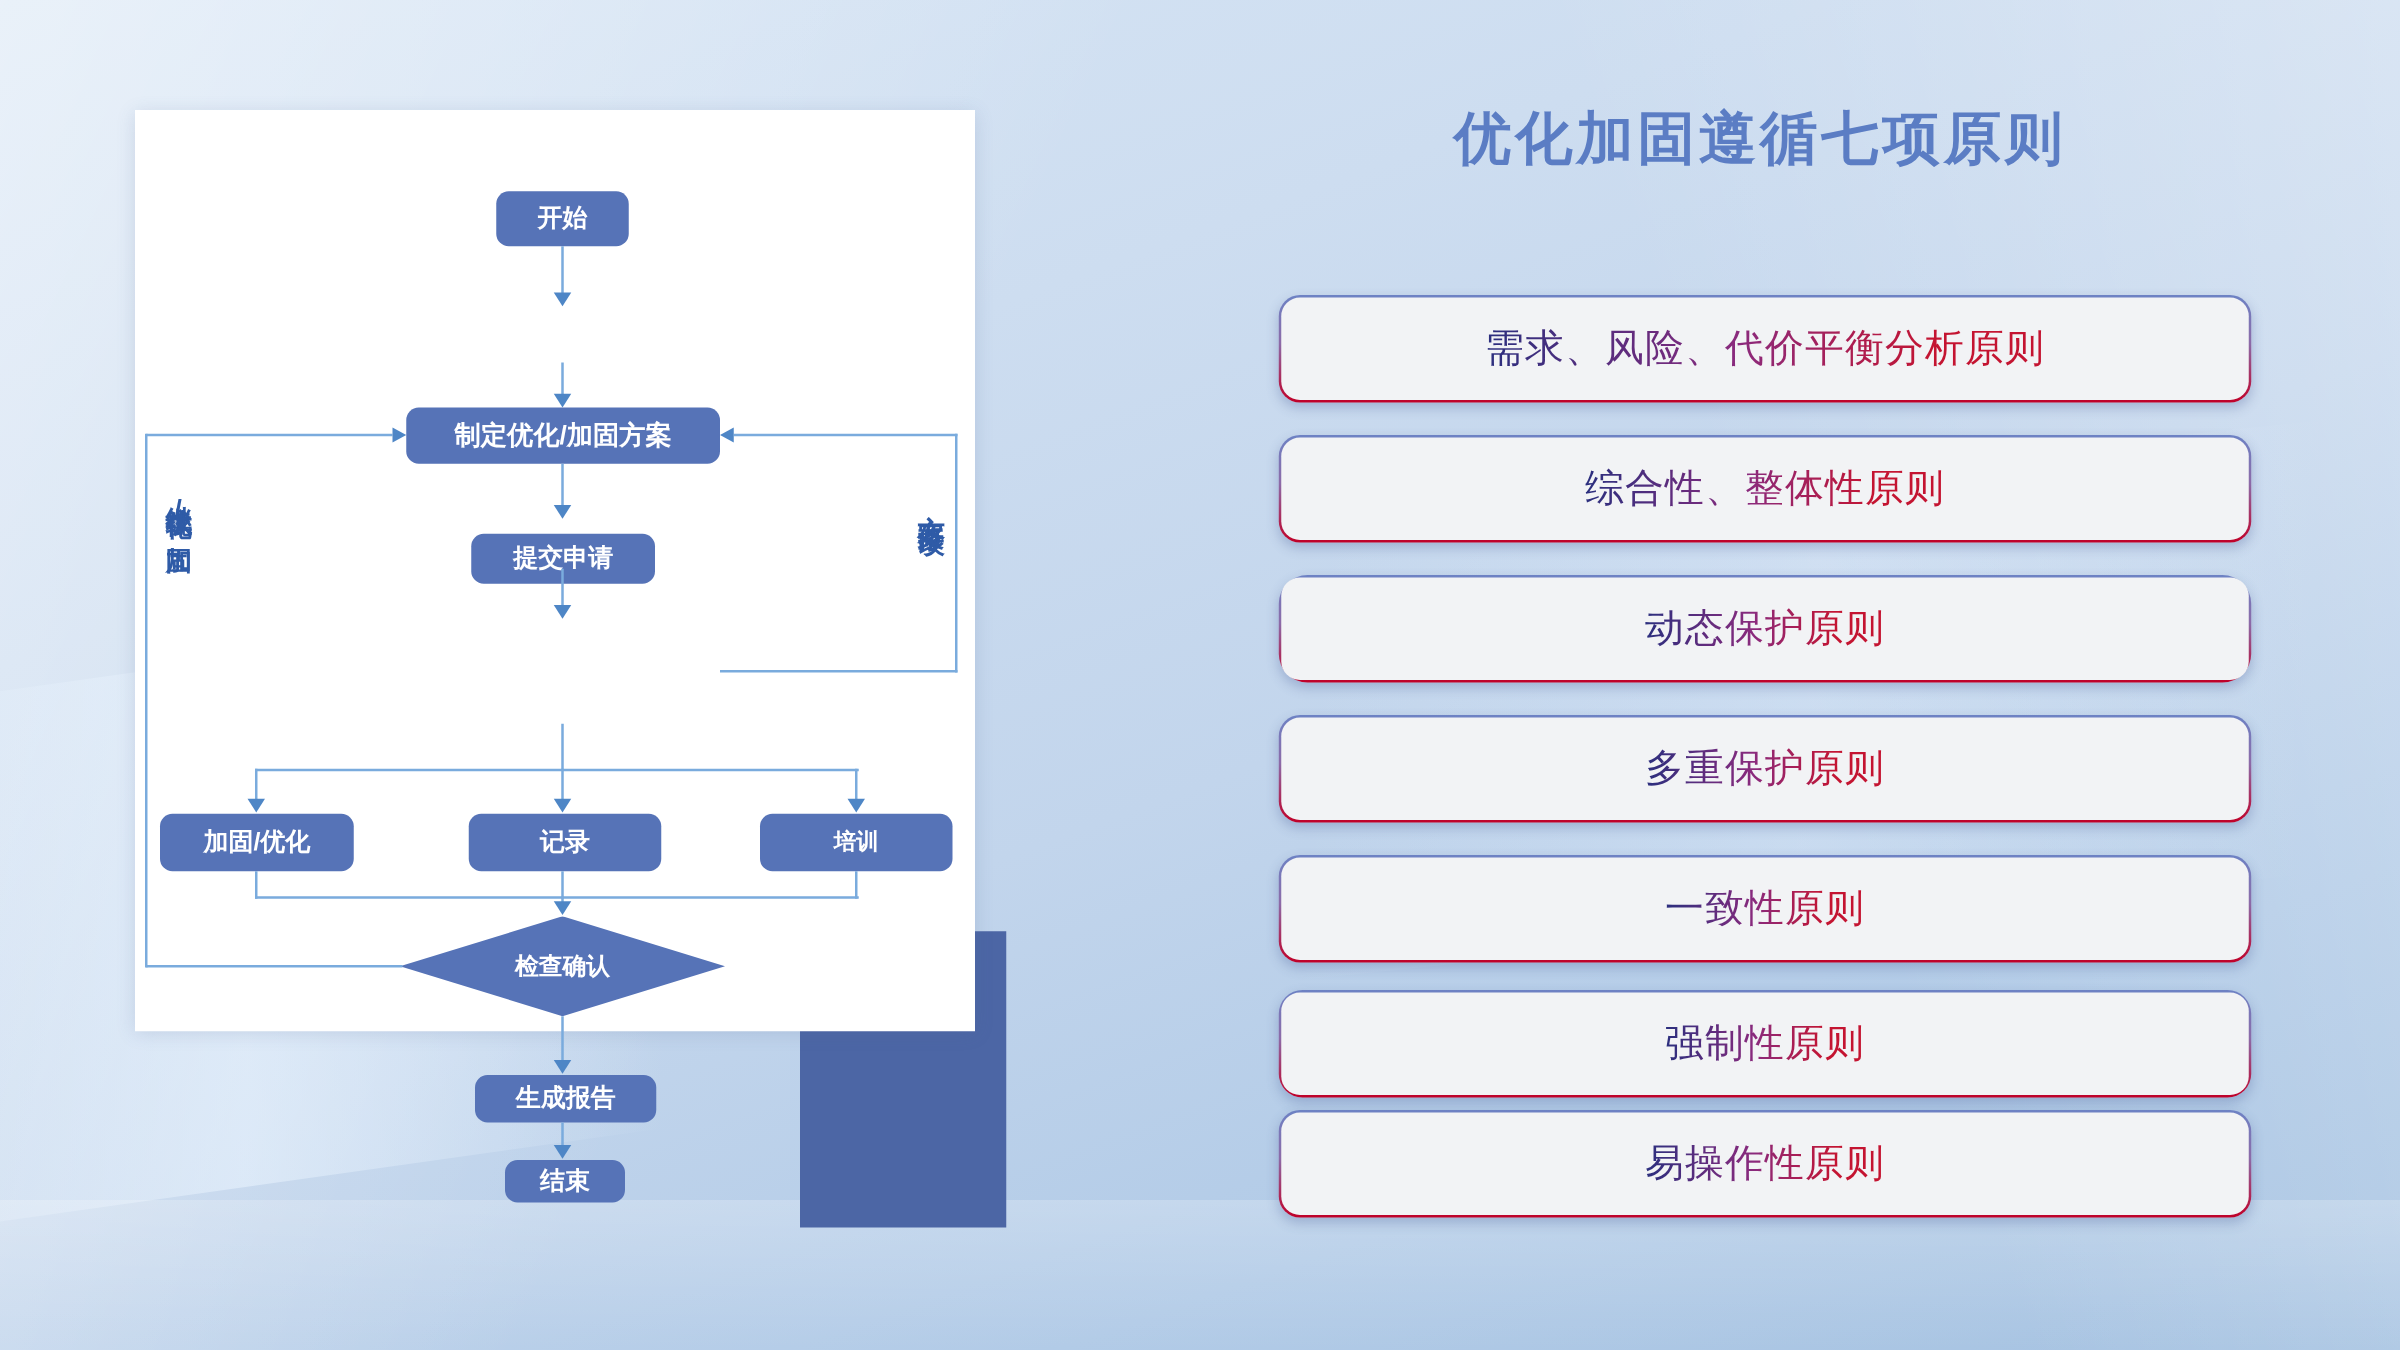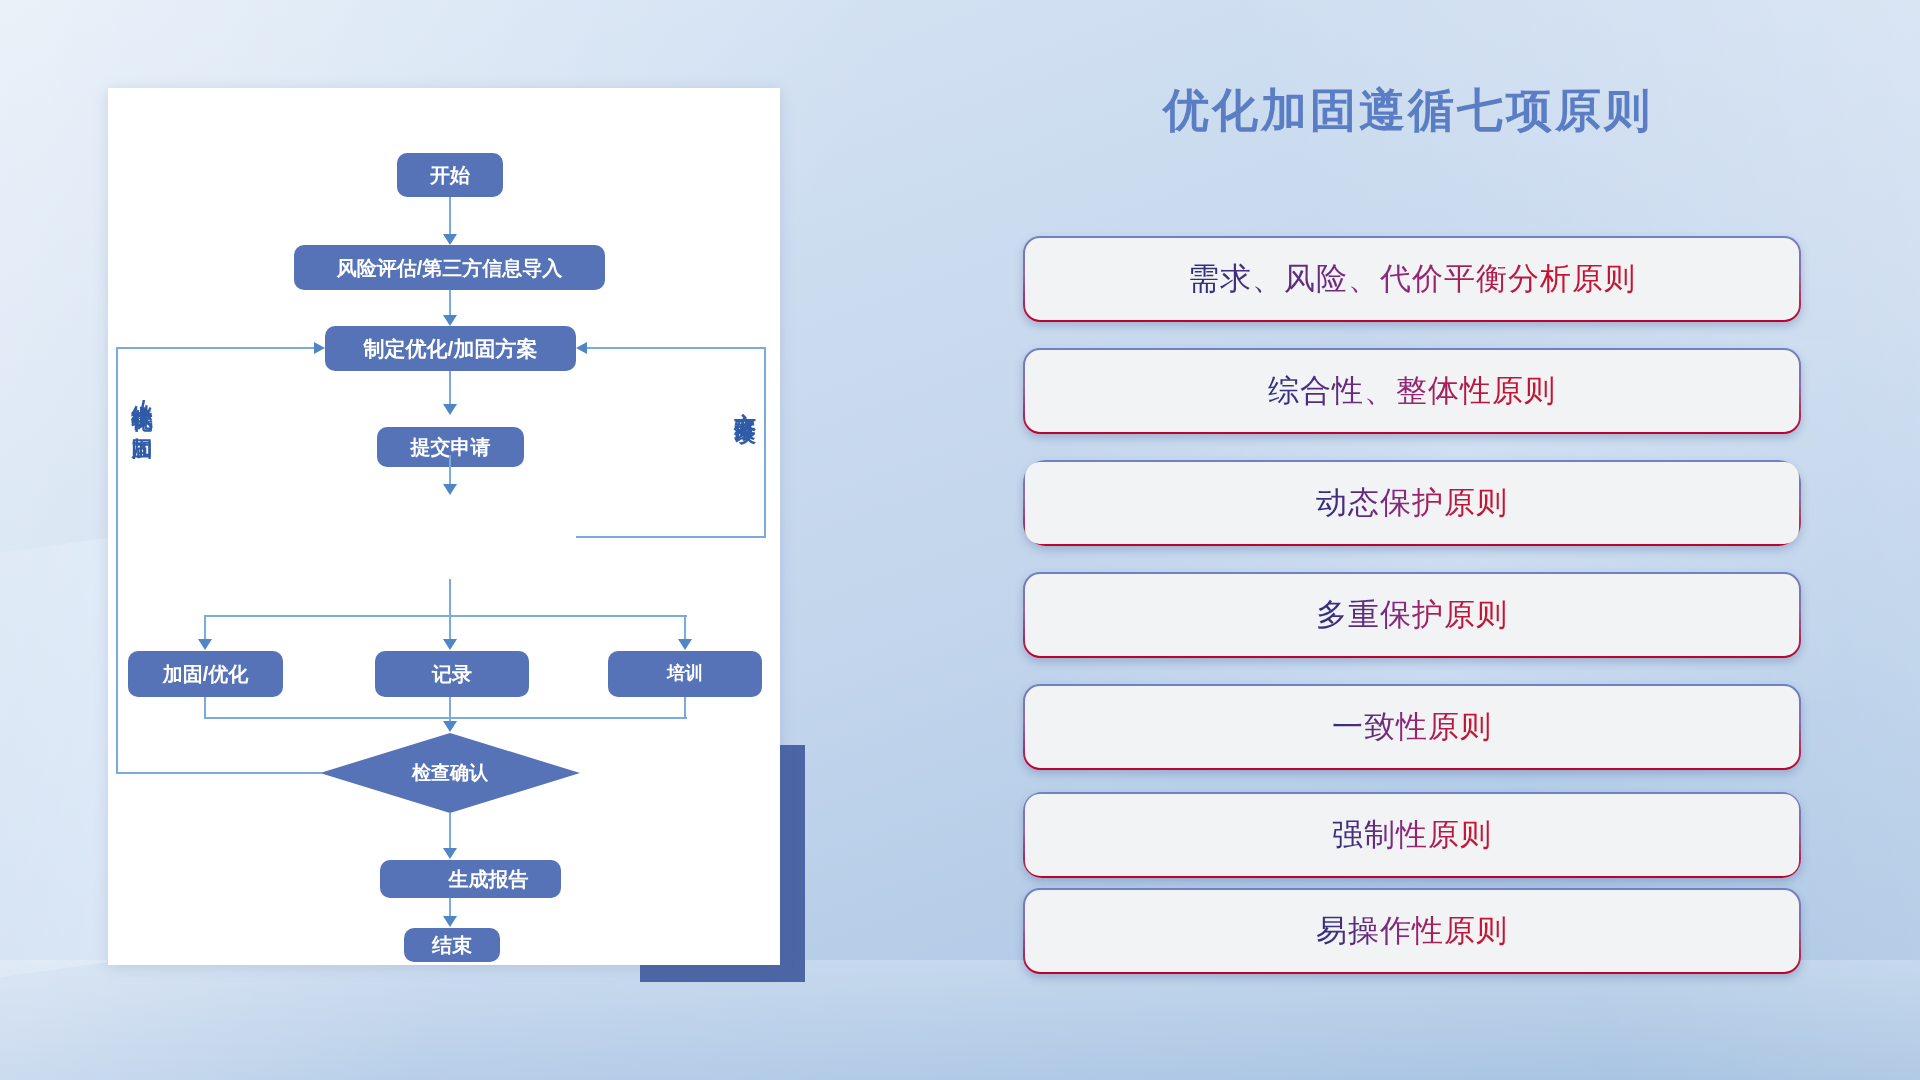--- a/index.html
+++ b/index.html
@@ -18,21 +18,21 @@
     transform:rotate(-8deg);}
   .streak.s2{left:900px;top:380px;width:1100px;height:360px;
     background:linear-gradient(100deg,rgba(255,255,255,0) 15%,rgba(230,240,252,.35) 50%,rgba(255,255,255,0) 85%);
     transform:rotate(-6deg);}
   .streak.s3{left:0;top:960px;width:1920px;height:120px;
     background:linear-gradient(180deg,rgba(255,255,255,.22),rgba(255,255,255,0));}
 
   
   .shadow-block{position:absolute;left:640px;top:745px;width:165px;height:237px;
     background:var(--shadow-block,#4c66a5);}
-  .panel{position:absolute;left:108px;top:88px;width:672px;height:877px;
+  .panel{position:absolute;left:108px;top:88px;width:672px;height:737px;
     background:#ffffff;box-shadow:0 2px 14px rgba(80,100,150,.18);}
 
   .node{position:absolute;display:flex;align-items:center;justify-content:center;
     background:var(--node-fill,#5673b7);color:#ffffff;font-weight:bold;
     border-radius:10px;text-align:center;line-height:1.1;}
   .diamond{position:absolute;display:flex;align-items:center;justify-content:center;
     background:var(--node-fill,#5673b7);color:#fff;font-weight:bold;
     clip-path:polygon(50% 0,100% 50%,50% 100%,0 50%);text-align:center;}
 
   .vl{position:absolute;width:2px;background:var(--line,#7aabdd);}
@@ -70,36 +70,35 @@
 <div class="streak s1"></div>
 <div class="streak s2"></div>
 <div class="streak s3"></div>
 
 <div class="shadow-block"></div>
 
 <div class="panel">
 
   <div class="node" style="left:289px;top:65px;width:106px;height:44px;font-size:20px;">开始</div>
 
-  <div class="node" style="left:186px;top:157px;width:311px;height:45px;font-size:20px;">风险评估/第三方信息导入</div>
 
   <div class="node" style="left:217px;top:238px;width:251px;height:45px;font-size:21px;">制定优化/加固方案</div>
 
   <div class="node" style="left:269px;top:327px;width:147px;height:40px;font-size:20px;margin-top:12px;">提交申请</div>
 
 
   <div class="node" style="left:20px;top:563px;width:155px;height:46px;font-size:20px;">加固/优化</div>
 
   <div class="node" style="left:267px;top:563px;width:154px;height:46px;font-size:20px;">记录</div>
 
   <div class="node" style="left:500px;top:563px;width:154px;height:46px;font-size:18px;">培训</div>
 
   <div class="diamond" style="left:212px;top:645px;width:260px;height:80px;font-size:19px;">检查确认</div>
 
-  <div class="node" style="left:272px;top:772px;width:145px;height:38px;font-size:20px;padding-left:36px;">生成报告</div>
+  <div class="node" style="left:272px;top:772px;width:145px;height:38px;font-size:20px;">生成报告</div>
 
   <div class="node" style="left:296px;top:840px;width:96px;height:34px;font-size:20px;">结束</div>
 
   <div class="vl" style="left:341px;top:109px;height:39px;"></div>
   <div class="arr down" style="left:335px;top:146px;"></div>
 
   <div class="vl" style="left:341px;top:202px;height:27px;"></div>
   <div class="arr down" style="left:335px;top:227px;"></div>
 
   <div class="vl" style="left:341px;top:283px;height:34px;"></div>

